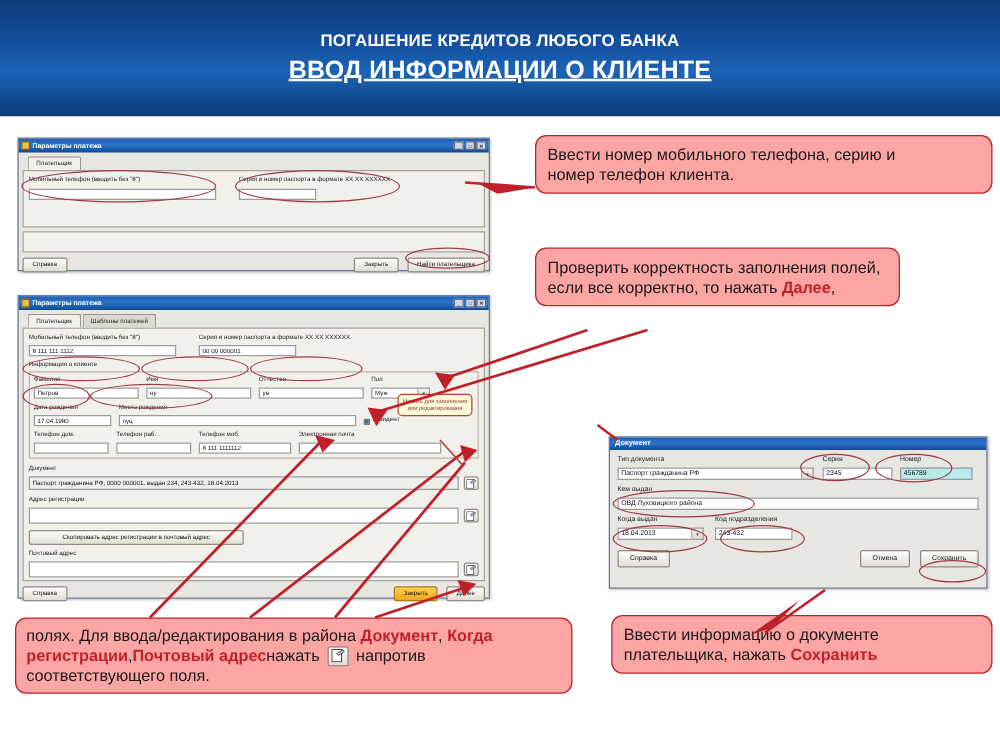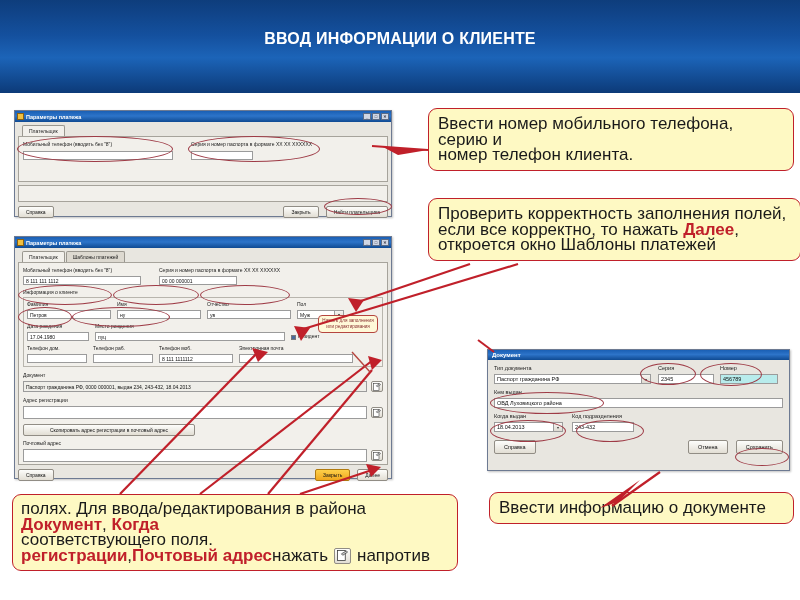--- a/index.html
+++ b/index.html
@@ -14,22 +14,22 @@
   .header {
     position:absolute; left:0; top:0; width:800px; height:93px;
     background:linear-gradient(180deg,#0e3d7c 0%,#14509e 38%,#1c64b8 62%,#0c3a78 100%);
   }
   .header-inner { padding-top:24px; text-align:center; }
   .hdr-line1 {
     color:#ffffff; font-size:13.5px; font-weight:bold; letter-spacing:.2px;
     line-height:17px;
   }
   .hdr-line2 {
-    color:#ffffff; font-size:16px; font-weight:bold; letter-spacing:.2px;
-    line-height:26px; margin-top:2px;
+    color:#ffffff; font-size:20px; font-weight:bold; letter-spacing:.2px;
+    line-height:26px; margin-top:2px;text-decoration:underline;
   }
 
   
   .win {
     position:absolute; background:#e8e6e0;
     border:1px solid #6d7a92;
     box-shadow:1px 1px 2px rgba(0,0,0,.25);
   }
   .win-title {
     height:11px; background:linear-gradient(180deg,#1a5fb4 0%,#2d74c9 45%,#0f4a92 100%);
@@ -92,41 +92,42 @@
   .cb.on::after{content:"";position:absolute;left:0px;top:0px;width:3px;height:3px;background:#4a6a9a;}
 
   
   .oval {
     position:absolute; border:1.6px solid #9e3b46; border-radius:50%;
     pointer-events:none;
   }
 
   
   .callout {
-    position:absolute; background:#fef9c3; border:1.6px solid #c0202a;
-    border-radius:9px; padding:7px 9px; color:#1a1a1a; font-size:17px;
+    position:absolute; background:#fca5a5; border:1.6px solid #c0202a;
+    border-radius:9px; padding:7px 9px; color:#1a1a1a; font-size:13px;
     line-height:15.5px;
   }
   .callout b { color:#c0202a; font-weight:bold; }
   .callout .plain { color:#1a1a1a; }
 
   .note-yellow {
     position:absolute; background:#fff9d8; border:1.2px solid #b5453f;
     border-radius:4px; font-size:4.6px; color:#8a3030; text-align:center;
     line-height:6px; padding:2px 3px;
   }
 
   
   .arrows { position:absolute; left:0; top:0; width:800px; height:600px; pointer-events:none; }
 </style>
 </head>
 <body>
 
 <div class="header">
   <div class="header-inner">
+    <div class="hdr-line1">ПОГАШЕНИЕ КРЕДИТОВ ЛЮБОГО БАНКА</div>
     <div class="hdr-line2">ВВОД ИНФОРМАЦИИ О КЛИЕНТЕ</div>
   </div>
 </div>
 
 <div class="win" style="left:14px; top:110px; width:378px; height:107px;">
   <div class="win-title">
     <div class="tico"></div>
     <span>Параметры платежа</span>
     <div class="tbtns">
       <div class="tbtn">_</div>
@@ -362,50 +363,52 @@
 <div class="oval" style="left:490px;top:392px;width:114px;height:22px;"></div>
 <div class="oval" style="left:490px;top:420px;width:76px;height:22px;"></div>
 <div class="oval" style="left:576px;top:420px;width:68px;height:22px;"></div>
 <div class="oval" style="left:735px;top:448px;width:54px;height:18px;"></div>
 
 <div class="callout" style="left:428px; top:108px; width:366px;">
   <div>Ввести номер мобильного телефона, серию и</div>
   <div>номер телефон клиента.</div>
 </div>
 
-<div class="callout" style="left:428px; top:198px; width:373px;">
+<div class="callout" style="left:428px; top:198px; width:292px;">
   <div>Проверить корректность заполнения полей,</div>
   <div>
     <span class="plain">если все корректно, то нажать </span><b>Далее</b><span>,</span>
   </div>
-  <div>откроется окно Шаблоны платежей</div>
 </div>
 
 <div class="callout" style="left:12px; top:494px; width:446px; padding:6px 8px;">
   <div>
     <span class="plain">полях. Для ввода/редактирования в района </span><b>Документ</b><span>, </span><b>Когда</b>
   </div>
-  <div>соответствующего поля.</div>
   <div style="display:flex;align-items:center;">
     <b>регистрации</b>
       <span>, </span>
       <b>Почтовый адрес</b>
       <span class="plain"> нажать</span>
     <span class="editbtn" style="width:17px;height:16px;margin:0 6px;">
       <svg width="11" height="11" viewBox="0 0 10 10">
           <rect x="0.5" y="0.5" width="7" height="9" fill="#fff" stroke="#333" stroke-width=".7"></rect>
           <path d="M4 3.5 L8.5 0.8 L9.6 2 L5.2 4.8 Z" fill="#ccc" stroke="#333" stroke-width=".6"></path>
         </svg>
     </span>
     <span class="plain">напротив</span>
   </div>
+  <div>соответствующего поля.</div>
 </div>
 
 <div class="callout" style="left:489px; top:492px; width:305px;">
   <div>Ввести информацию о документе</div>
+  <div>
+    <span class="plain">плательщика, нажать  </span><b>Сохранить</b>
+  </div>
 </div>
 
 <svg class="arrows">
 
   <path d="M428,150 L383,147 L398,155 Z" fill="#c0202a"></path>
   <path d="M428,150 L372,146" stroke="#c0202a" stroke-width="2.2" fill="none"></path>
 
   <path d="M470,264 L355,303" stroke="#c0202a" stroke-width="2.2" fill="none"></path>
   <path d="M518,264 L300,330" stroke="#c0202a" stroke-width="2.2" fill="none"></path>
   <path d="M348,298 L364,300 L356,312 Z" fill="#c0202a"></path>

